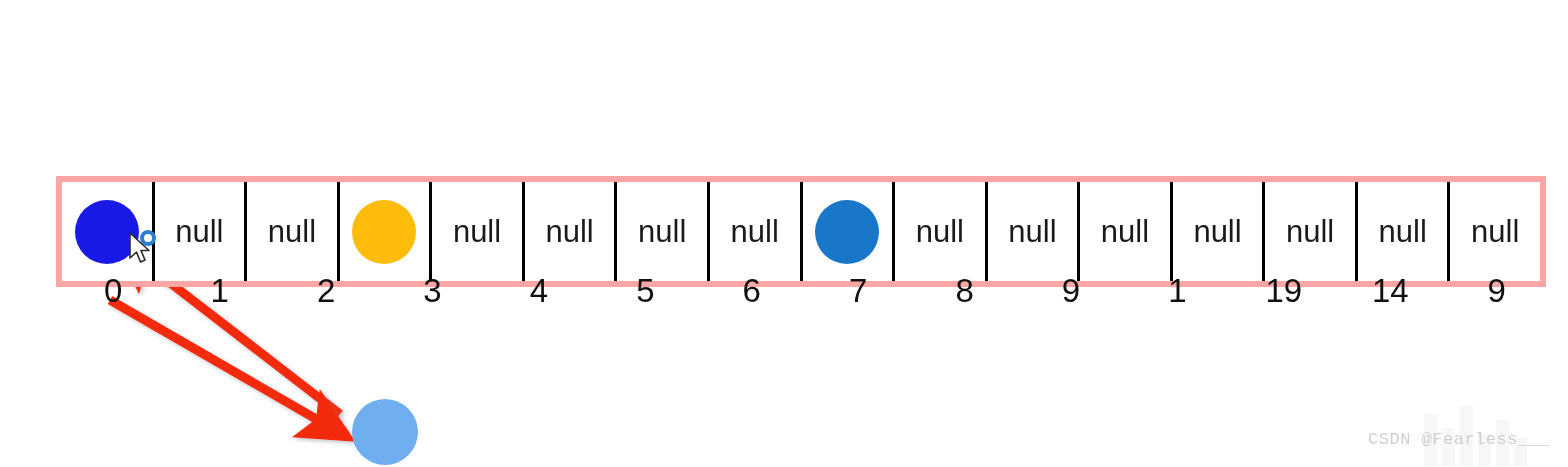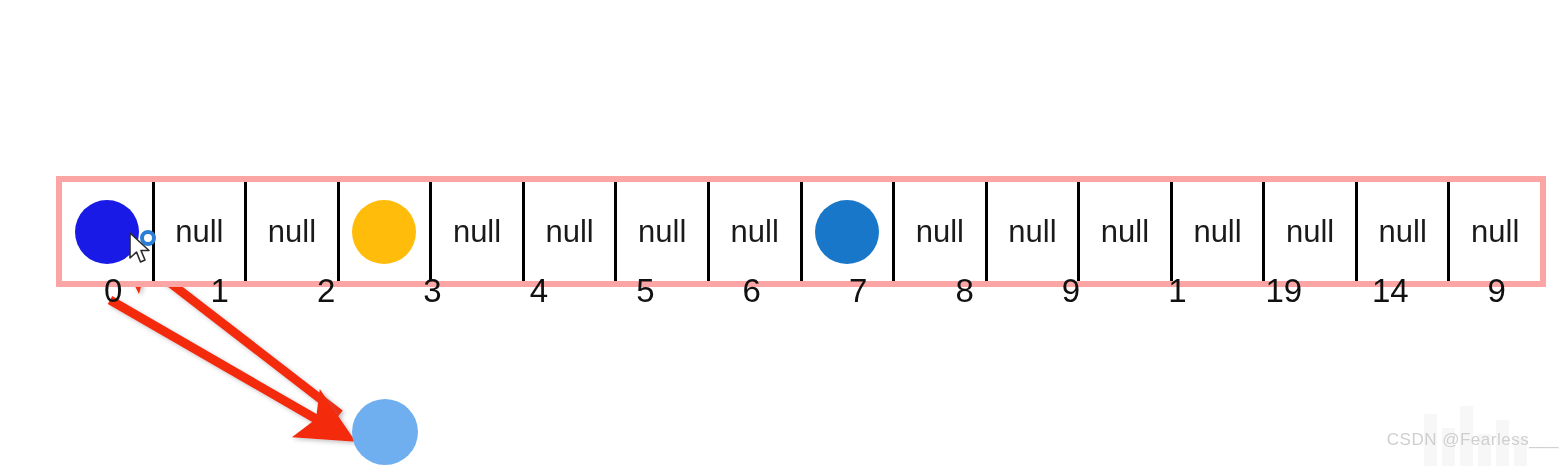--- a/index.html
+++ b/index.html
@@ -77,25 +77,25 @@
   .bottom-node {
     position: absolute;
     left: 352px;
     top: 399px;
     width: 66px;
     height: 66px;
     border-radius: 50%;
   }
   .watermark {
     position: absolute;
-    right: 9px;
+    right: 18px;
     top: 430px;
     font-size: 17px;
     color: #cfcfcf;
-    font-family: Liberation Sans, sans-serif;
+    font-family: Liberation Mono, monospace;
     letter-spacing: 0.5px;
     user-select: none;
   }
   .wm-bars {
     position: absolute;
     right: 30px;
     top: 404px;
     width: 120px;
     height: 62px;
     opacity: 0.10;

